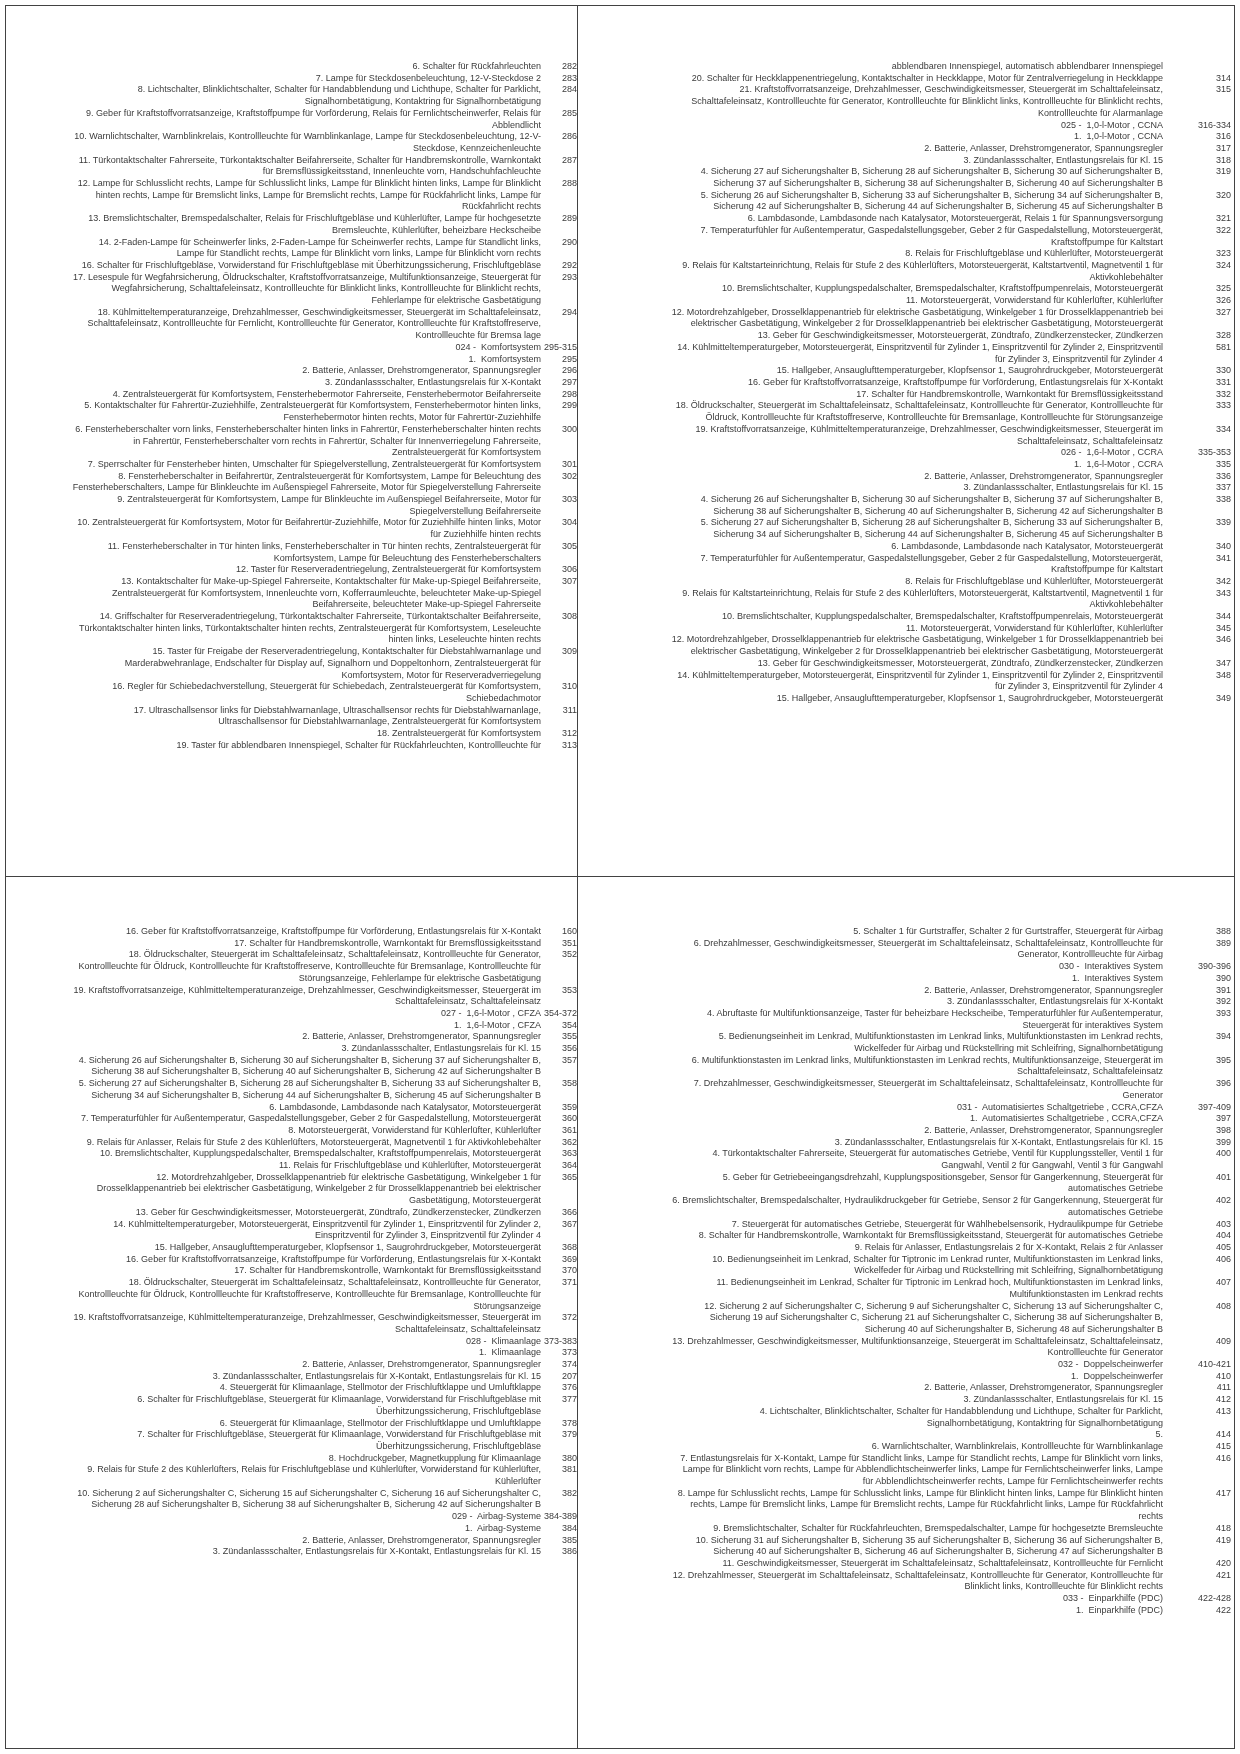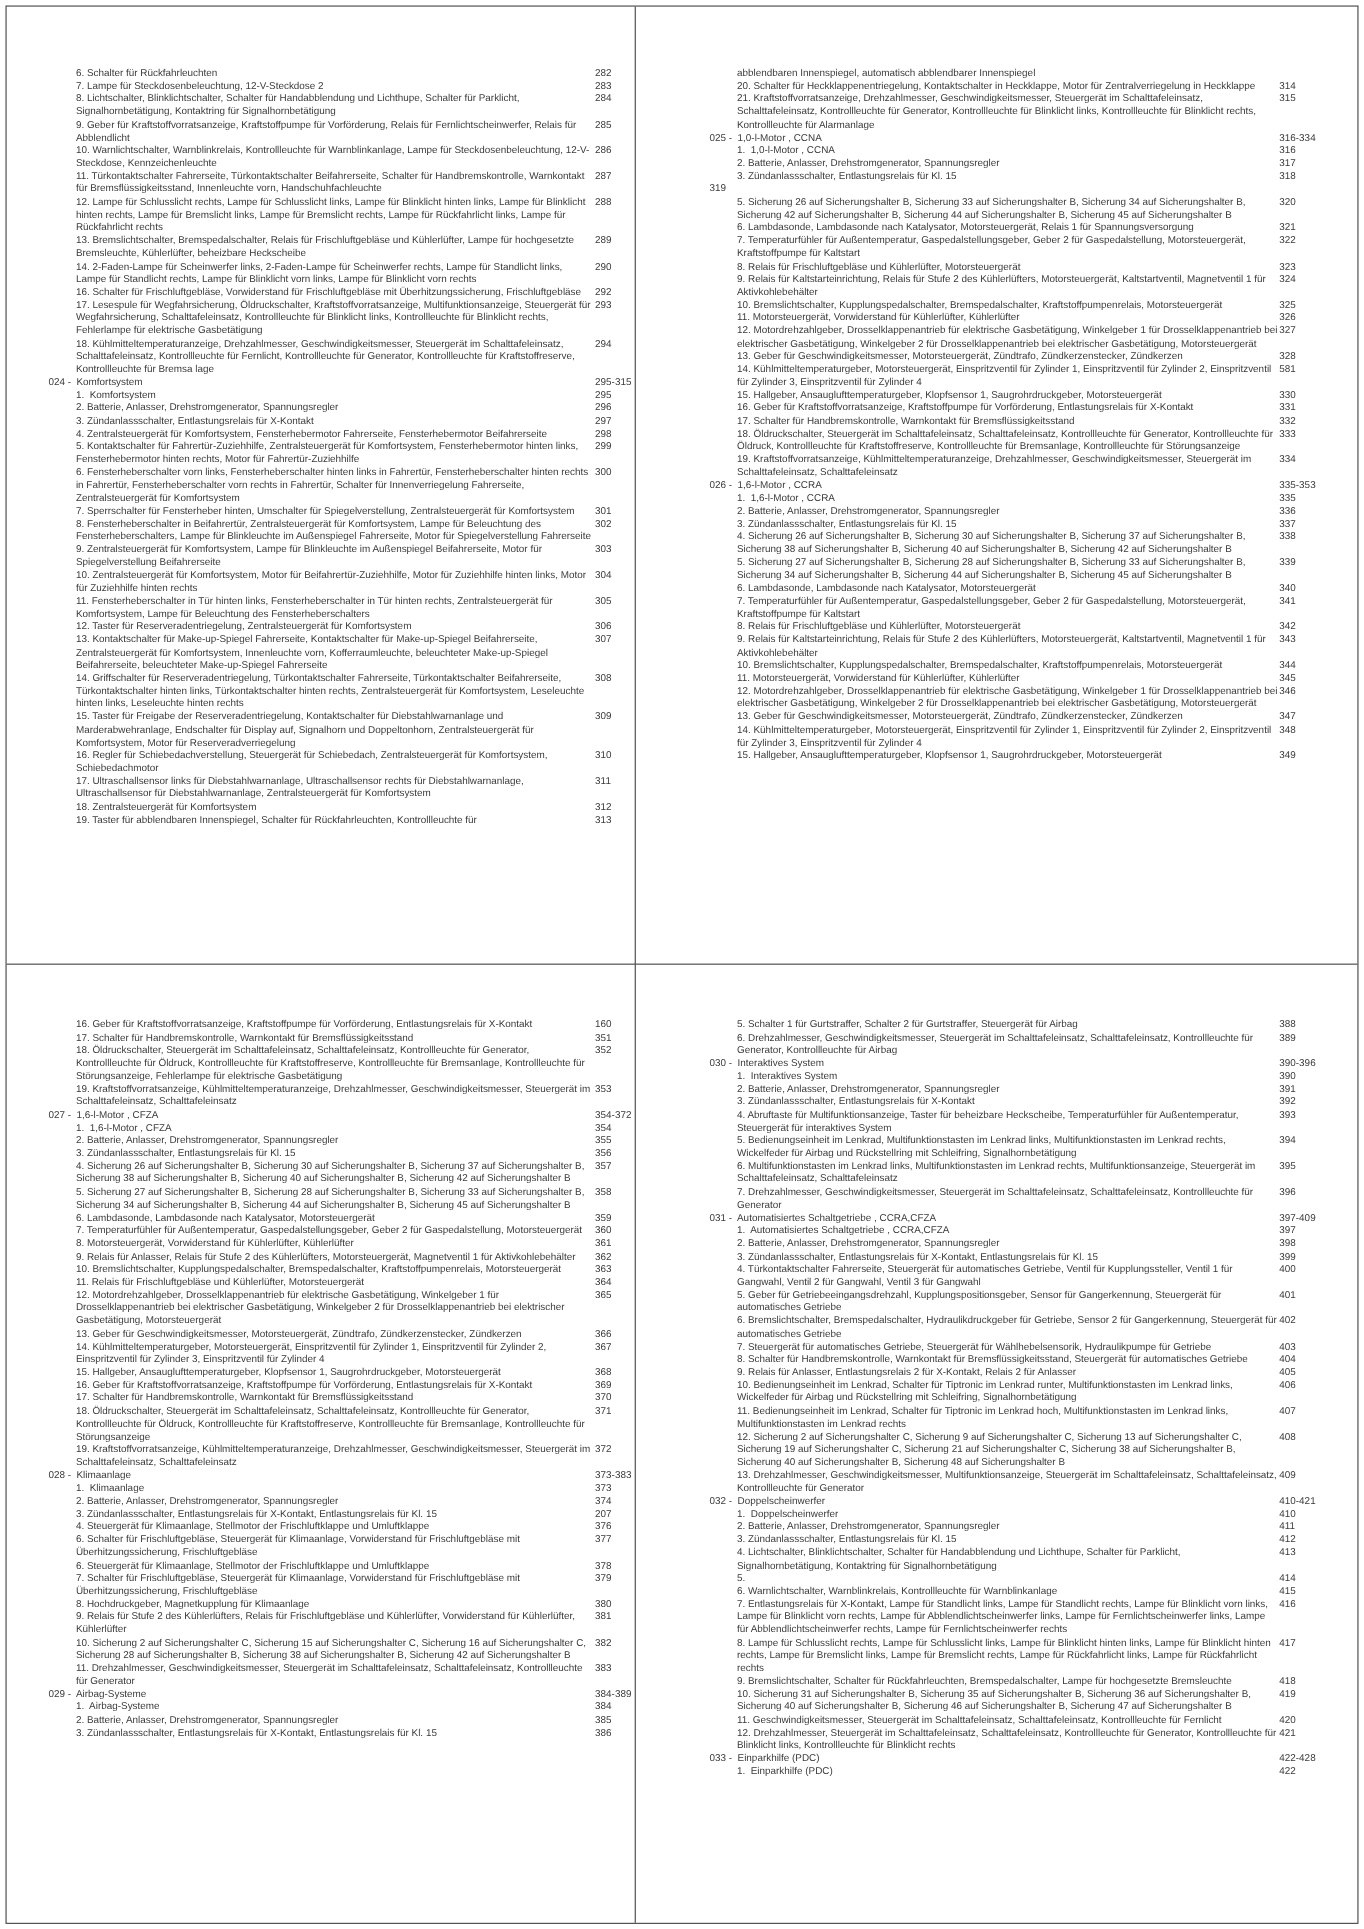--- a/index.html
+++ b/index.html
@@ -17,20 +17,21 @@
     grid-template-columns: 572px 1fr;
     grid-template-rows: 871px 1fr;
     background: var(--page-bg, #ffffff);
   }
   .cell {
     overflow: hidden;
     box-sizing: border-box;
     font-size: 9px;
     line-height: 11.7px;
     color: var(--text-color, #3b3b3b);
+    text-align: right;
   }
   .cell.tl { border-right: 1px solid var(--line-color, #424242); border-bottom: 1px solid var(--line-color, #424242); }
   .cell.tr { border-bottom: 1px solid var(--line-color, #424242); }
   .cell.bl { border-right: 1px solid var(--line-color, #424242); }
 
   .cell.top    { padding-top: 55px; }
   .cell.bottom { padding-top: 49px; }
   .cell.left   { padding-left: 38px; }
   .cell.right  { padding-left: 67px; }
 
@@ -203,20 +204,21 @@
       </div>
       <div class="row item">
         <span class="txt">2. Batterie, Anlasser, Drehstromgenerator, Spannungsregler</span>
         <span class="num">317</span>
       </div>
       <div class="row item">
         <span class="txt">3. Zündanlassschalter, Entlastungsrelais für Kl. 15</span>
         <span class="num">318</span>
       </div>
       <div class="row item">
+        <span class="txt">4. Sicherung 27 auf Sicherungshalter B, Sicherung 28 auf Sicherungshalter B, Sicherung 30 auf Sicherungshalter B, Sicherung 37 auf Sicherungshalter B, Sicherung 38 auf Sicherungshalter B, Sicherung 40 auf Sicherungshalter B</span>
         <span class="num">319</span>
       </div>
       <div class="row item">
         <span class="txt">5. Sicherung 26 auf Sicherungshalter B, Sicherung 33 auf Sicherungshalter B, Sicherung 34 auf Sicherungshalter B, Sicherung 42 auf Sicherungshalter B, Sicherung 44 auf Sicherungshalter B, Sicherung 45 auf Sicherungshalter B</span>
         <span class="num">320</span>
       </div>
       <div class="row item">
         <span class="txt">6. Lambdasonde, Lambdasonde nach Katalysator, Motorsteuergerät, Relais 1 für Spannungsversorgung</span>
         <span class="num">321</span>
       </div>
@@ -470,24 +472,20 @@
         <span class="txt">8. Hochdruckgeber, Magnetkupplung für Klimaanlage</span>
         <span class="num">380</span>
       </div>
       <div class="row item">
         <span class="txt">9. Relais für Stufe 2 des Kühlerlüfters, Relais für Frischluftgebläse und Kühlerlüfter, Vorwiderstand für Kühlerlüfter, Kühlerlüfter</span>
         <span class="num">381</span>
       </div>
       <div class="row item">
         <span class="txt">10. Sicherung 2 auf Sicherungshalter C, Sicherung 15 auf Sicherungshalter C, Sicherung 16 auf Sicherungshalter C, Sicherung 28 auf Sicherungshalter B, Sicherung 38 auf Sicherungshalter B, Sicherung 42 auf Sicherungshalter B</span>
         <span class="num">382</span>
-      </div>
-      <div class="row item">
-        <span class="txt">11. Drehzahlmesser, Geschwindigkeitsmesser, Steuergerät im Schalttafeleinsatz, Schalttafeleinsatz, Kontrollleuchte für Generator</span>
-        <span class="num">383</span>
       </div>
       <div class="row section">
         <span class="txt">029 -  Airbag-Systeme</span>
         <span class="num">384-389</span>
       </div>
       <div class="row item">
         <span class="txt">1.  Airbag-Systeme</span>
         <span class="num">384</span>
       </div>
       <div class="row item">

